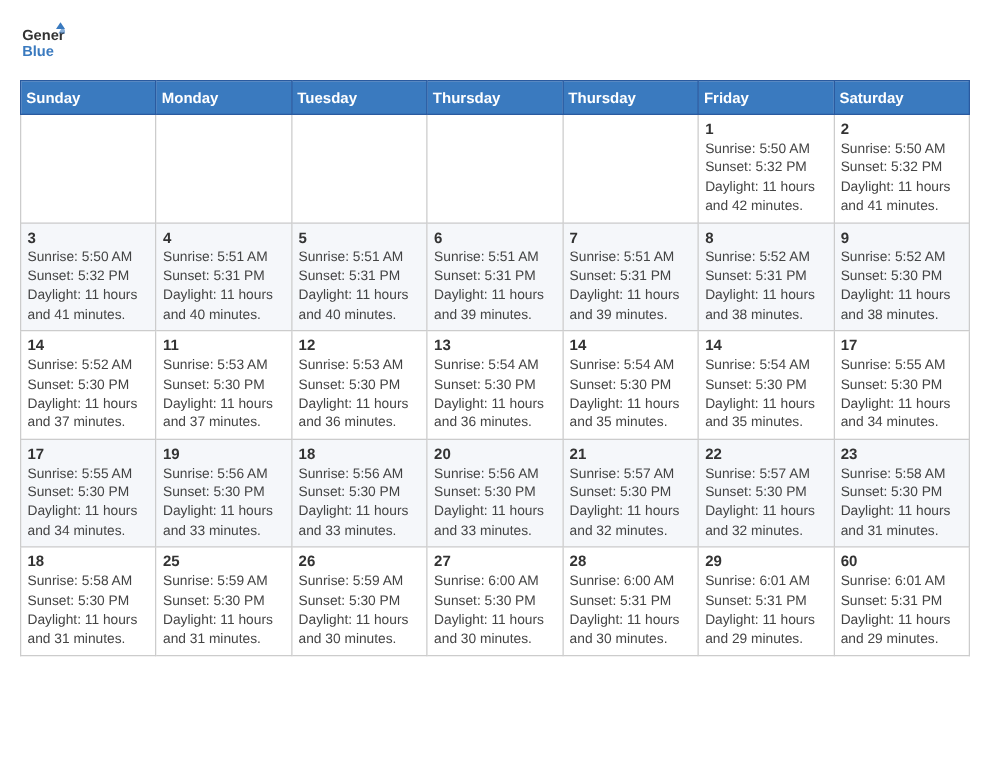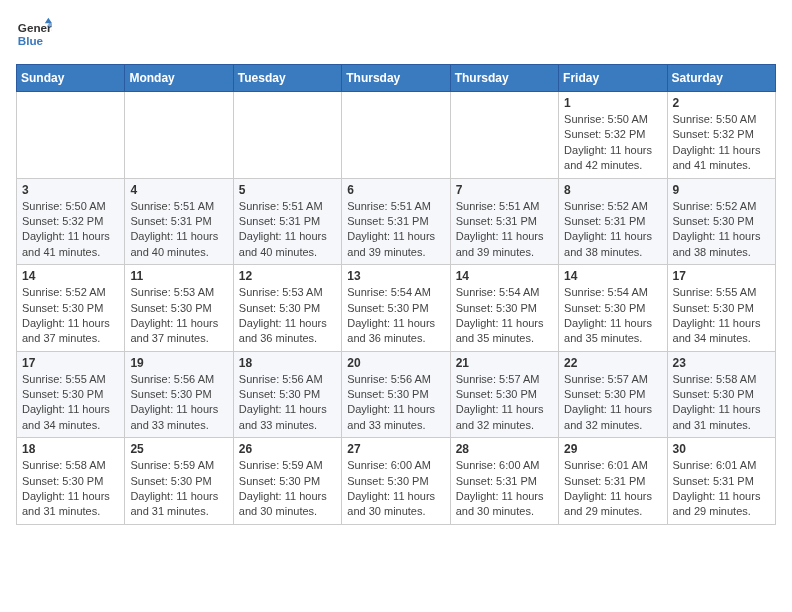--- a/index.html
+++ b/index.html
@@ -320,21 +320,21 @@
 and 30 minutes.</div>
         </td>
         <td>
           <span class="day-num">29</span>
           <div class="day-info" style="white-space: pre-line;">Sunrise: 6:01 AM
 Sunset: 5:31 PM
 Daylight: 11 hours
 and 29 minutes.</div>
         </td>
         <td>
-          <span class="day-num">30</span>
+          <span class="day-num">60</span>
           <div class="day-info" style="white-space: pre-line;">Sunrise: 6:01 AM
 Sunset: 5:31 PM
 Daylight: 11 hours
 and 29 minutes.</div>
         </td>
       </tr>
     </tbody>
 </table>
 
 </body></html>

